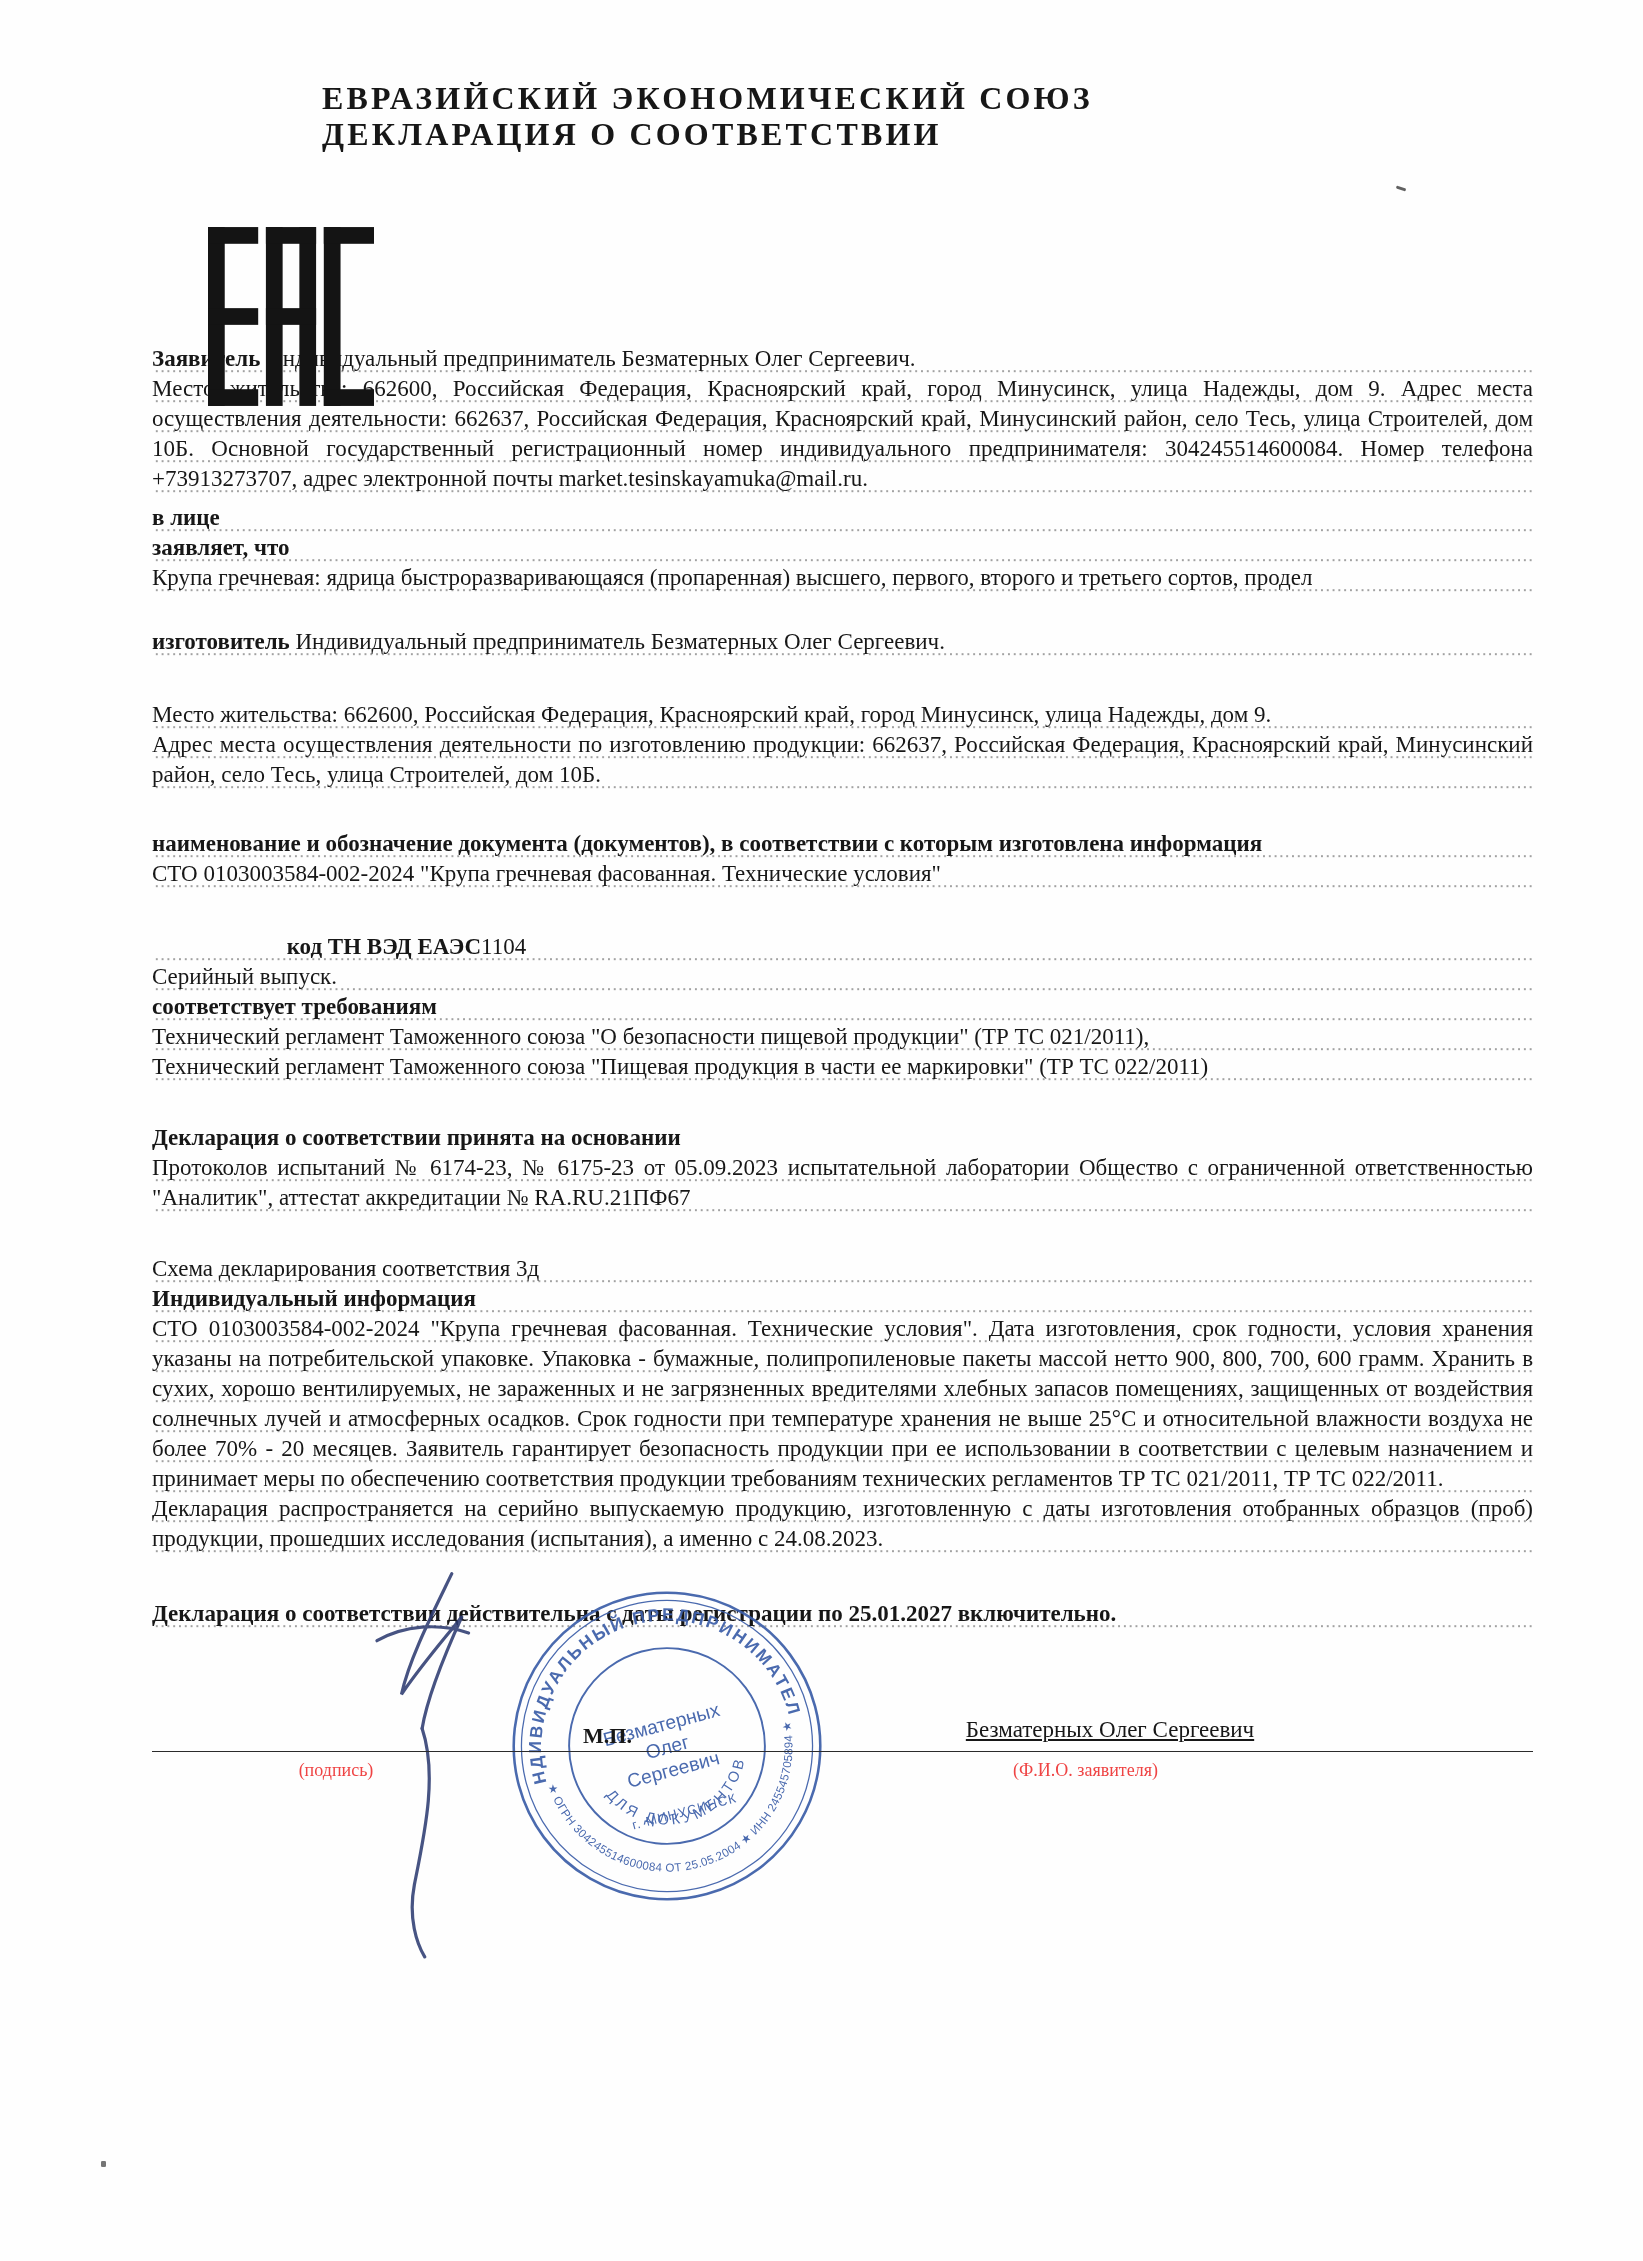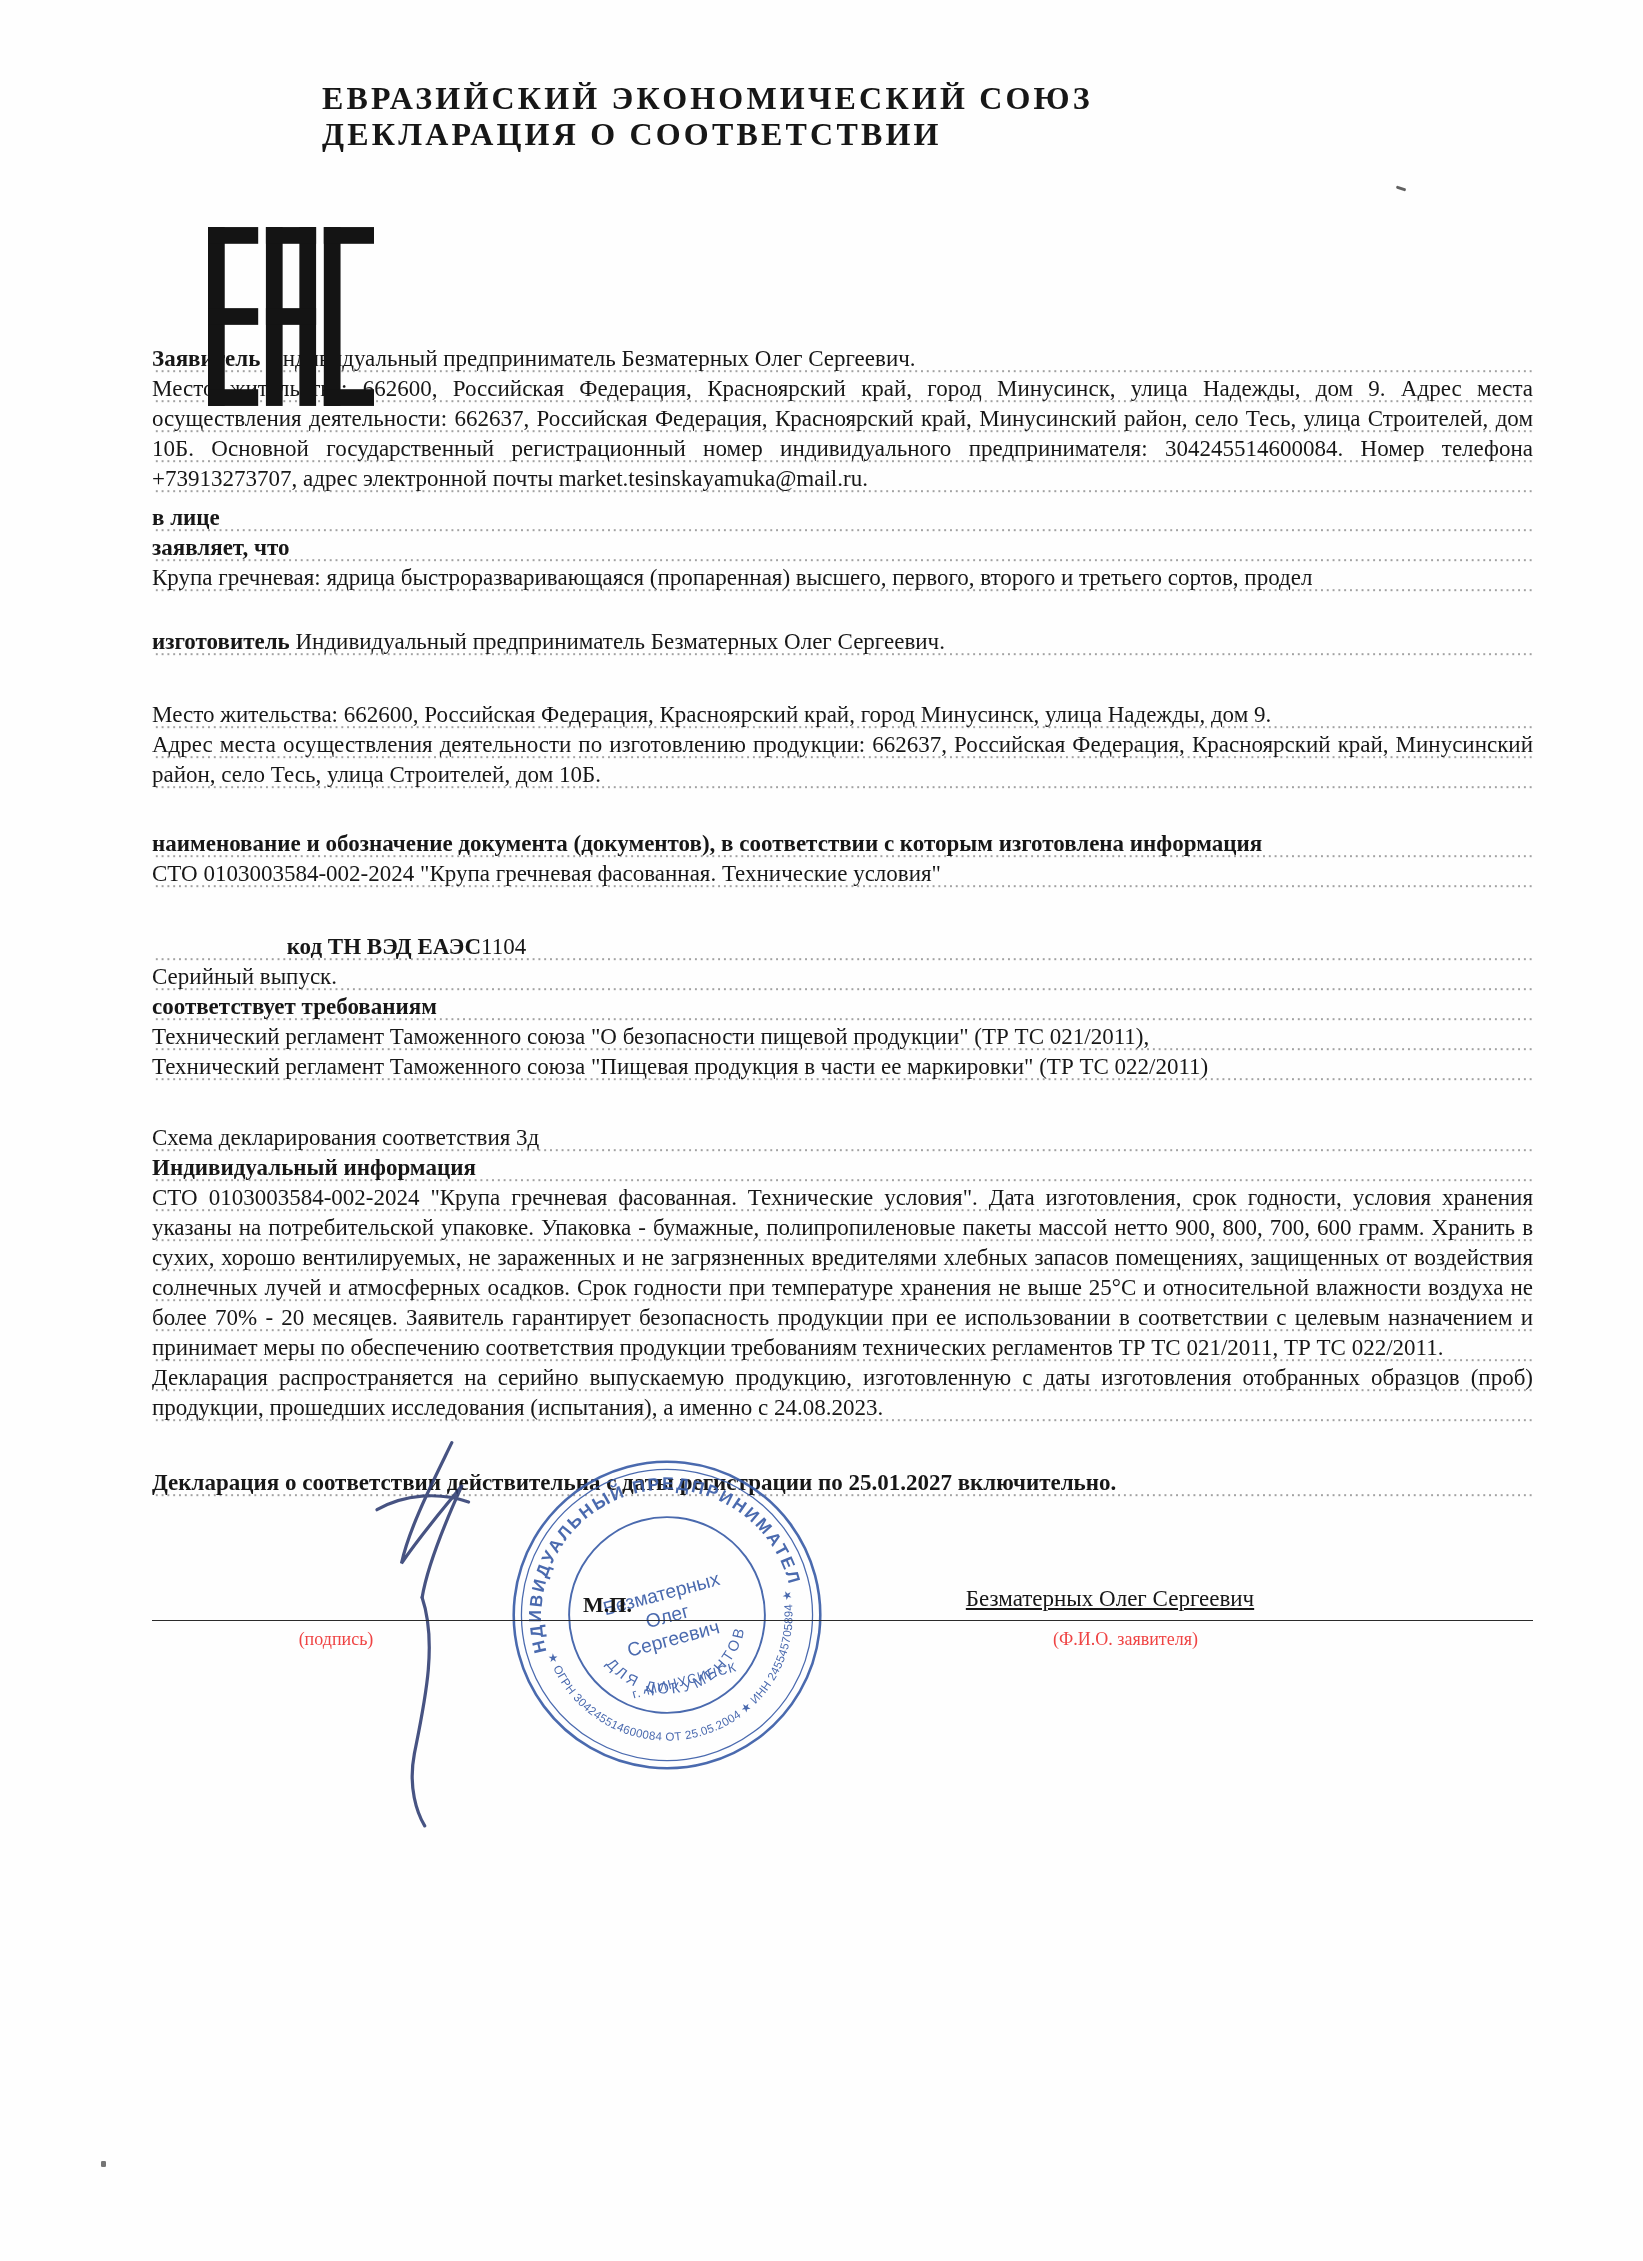--- a/index.html
+++ b/index.html
@@ -28,21 +28,21 @@
     background-size:5.8px 30px;
     background-position:1.9px 12.2px;
   }
   .tnved-label{display:inline-block;width:329px;font-weight:700;text-align:right;}
 
   
   .footer{position:relative;margin-top:122px;height:297px;}
   .sig-line{position:absolute;left:0;top:0;width:1381px;height:0;border-top:1.9px solid #2b2b2b;}
   .caption{position:absolute;font-size:18px;line-height:20.6px;text-align:center;color:#ef4444;}
   .cap-sign{left:55px;top:9px;width:258px;}
-  .cap-fio{left:780px;top:9px;width:387px;}
+  .cap-fio{left:740px;top:9px;width:387px;}
   .mp{position:absolute;left:431px;top:-30px;font-weight:700;font-size:22px;}
   .fio-name{position:absolute;left:700px;top:-36px;width:516px;text-align:center;font-size:23px;text-decoration:underline;}
   .stamp-svg{position:absolute;left:354px;top:-166px;width:322px;height:322px;opacity:.93;}
   .sign-svg{position:absolute;left:190px;top:-189px;width:168px;height:400px;}
   .stamp-text{font-family:"Liberation Sans","DejaVu Sans",sans-serif;}
 
   
   .speck{position:absolute;background:#3a3a3a;border-radius:1.3px;}
   .speck1{left:1396px;top:187px;width:10.3px;height:3.2px;transform:rotate(18deg);opacity:.8;}
   .speck2{left:101px;top:2161px;width:5.2px;height:6.4px;opacity:.7;}
@@ -104,20 +104,24 @@
     </div>
 
     <div style="margin-top:43px;">
       <p class="ruled"><span class="tnved-label">код ТН ВЭД ЕАЭС</span><span>1104</span></p>
       <p class="ruled">Серийный выпуск.</p>
       <p class="b ruled">соответствует требованиям</p>
       <p class="ruled">Технический регламент Таможенного союза "О безопасности пищевой продукции" (ТР ТС 021/2011),</p>
       <p class="ruled">Технический регламент Таможенного союза "Пищевая продукция в части ее маркировки" (ТР ТС 022/2011)</p>
     </div>
 
+    <div style="margin-top:41px;">
+      <p class="b">Декларация о соответствии принята на основании</p>
+      <p class="just ruled">Протоколов испытаний № 6174-23, № 6175-23 от 05.09.2023 испытательной лаборатории Общество с ограниченной ответственностью "Аналитик", аттестат аккредитации № RA.RU.21ПФ67</p>
+    </div>
 
     <div style="margin-top:41px;">
       <p class="ruled">Схема декларирования соответствия 3д</p>
       <p class="b ruled">Индивидуальный информация</p>
       <p class="just ruled">СТО 0103003584-002-2024 "Крупа гречневая фасованная. Технические условия". Дата изготовления, срок годности, условия хранения указаны на потребительской упаковке. Упаковка - бумажные, полипропиленовые пакеты массой нетто 900, 800, 700, 600 грамм. Хранить в сухих, хорошо вентилируемых, не зараженных и не загрязненных вредителями хлебных запасов помещениях, защищенных от воздействия солнечных лучей и атмосферных осадков. Срок годности при температуре хранения не выше 25°С и относительной влажности воздуха не более 70% - 20 месяцев. Заявитель гарантирует безопасность продукции при ее использовании в соответствии с целевым назначением и принимает меры по обеспечению соответствия продукции требованиям технических регламентов ТР ТС 021/2011, ТР ТС 022/2011.</p>
       <p class="just ruled">Декларация распространяется на серийно выпускаемую продукцию, изготовленную с даты изготовления отобранных образцов (проб) продукции, прошедших исследования (испытания), а именно с 24.08.2023.</p>
     </div>
 
     <p class="b ruled" style="margin-top:45px;">Декларация о соответствии действительна с даты регистрации по 25.01.2027 включительно.</p>
 

